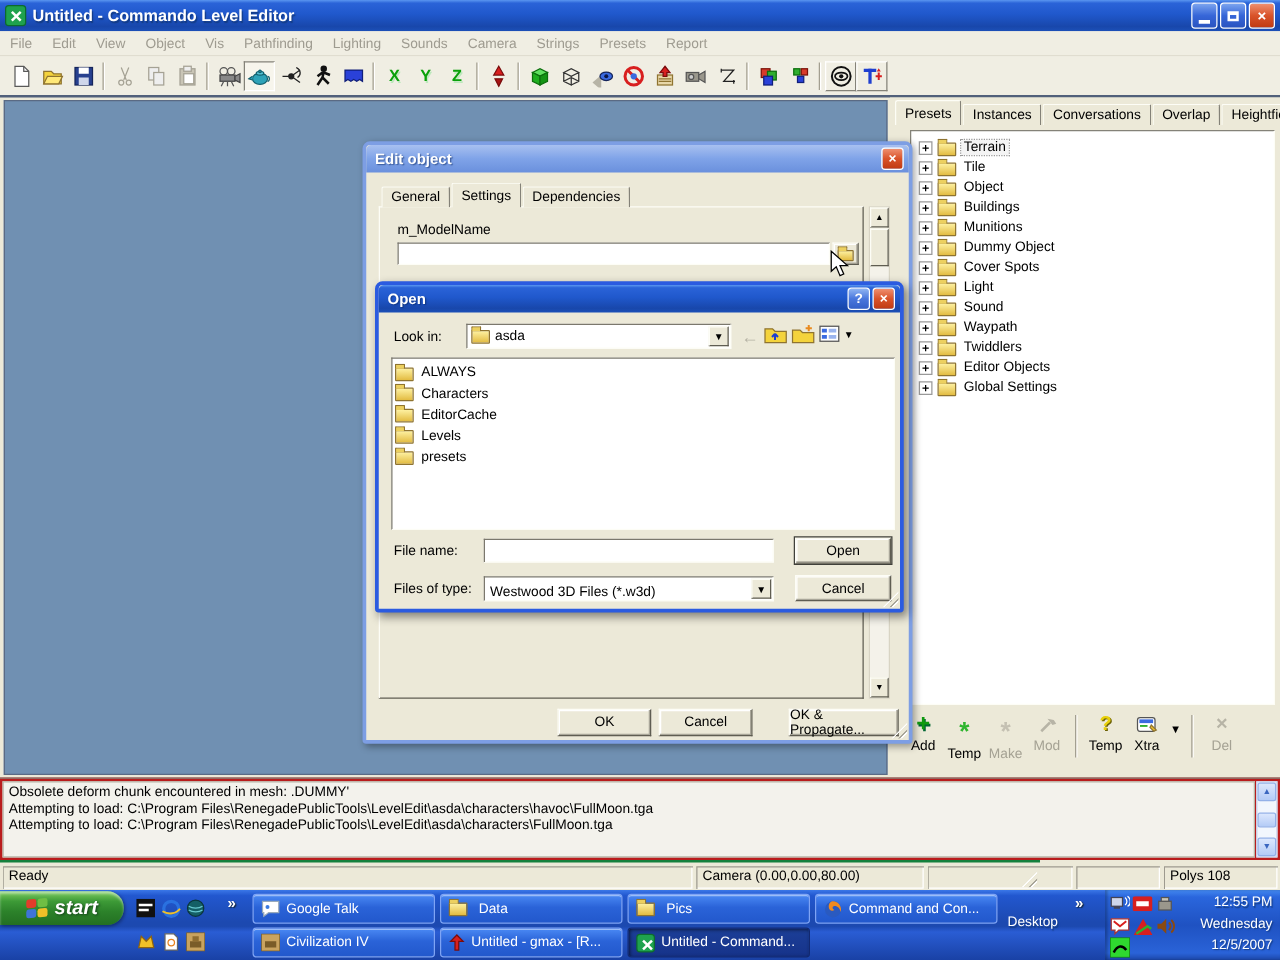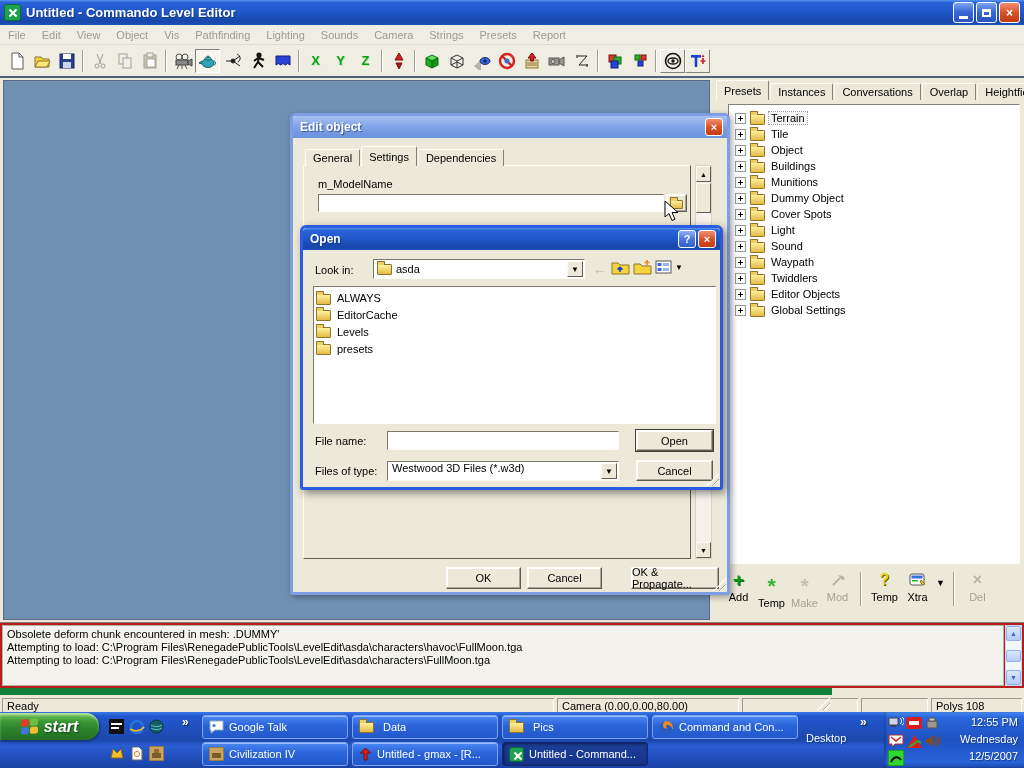--- a/index.html
+++ b/index.html
@@ -96,21 +96,21 @@
   .tabpage { position:absolute; background:#ece9d8; border:1px solid; border-color:#fdfdf6 #5f5d52 #5f5d52 #fdfdf6; }
   .vsb { position:absolute; width:17px; background:#f4f2ea; border:1px solid #d8d4c4; }
   .vsb .sb { position:absolute; left:0; width:15px; height:16px; background:#ece9d8; border:1px solid; border-color:#fdfdf6 #5f5d52 #5f5d52 #fdfdf6; display:flex; align-items:center; justify-content:center; font-size:7px; }
   .vsb .thumb { position:absolute; left:0; width:15px; background:#ece9d8; border:1px solid; border-color:#fdfdf6 #5f5d52 #5f5d52 #fdfdf6; }
 
   
   .log { position:absolute; left:0; top:622px; width:1024px; height:66px; background:#b91c1c; border-top:1px solid #848278; }
   .log .inner { position:absolute; left:2px; top:2px; right:20px; bottom:2px; border:1px solid #b7b4a6; background:#f3f2ec; padding:2px 4px; line-height:13px; white-space:nowrap; overflow:hidden; }
   .xpsb { position:absolute; right:2px; top:2px; width:17px; bottom:2px; background:#f2f6fd; border:1px solid #c9d5ee; }
   .xpsb .b { position:absolute; left:0; width:15px; height:15px; border-radius:2px; border:1px solid #93b0e8; background:linear-gradient(180deg,#dce7fd,#b4cbf6); color:#3a66c0; font-size:7px; display:flex; align-items:center; justify-content:center; }
-  .statusbar { position:absolute; left:0; top:688px; width:832px; height:24px; background:#ece9d8; border-top:7px solid #15803d; }
+  .statusbar { position:absolute; left:0; top:688px; width:832px; height:24px; background:#ece9d8; border-top:2px solid #15803d; }
   .spanel { position:absolute; top:3px; height:18px; box-shadow:inset 1px 1px 0 #9d9a8f, inset -1px -1px 0 #fff; padding:2px 5px; white-space:nowrap; overflow:hidden; }
 
   
   .taskbar { position:absolute; left:0; top:712px; width:1024px; height:56px;
     background:linear-gradient(180deg,#3a77e8 0%,#2257cf 8%,#1c49b0 46%,#1c49b0 52%,#2a5dd4 60%,#1941a5 100%); }
   .startbtn { position:absolute; left:0; top:1px; width:99px; height:27px; border-radius:0 13px 13px 0;
     background:linear-gradient(180deg,#7fce60 0%,#3d9a37 30%,#2c822a 60%,#236f22 100%);
     box-shadow:inset 0 2px 2px rgba(255,255,255,.45), 1px 1px 3px rgba(0,0,0,.4);
     display:flex; align-items:center; justify-content:center; gap:5px; color:#fff; font-weight:bold; font-style:italic; font-size:16px; text-shadow:1px 1px 2px #14421a; }
   .flag { width:18px; height:16px; display:grid; grid-template-columns:8px 8px; grid-template-rows:7px 7px; gap:1px; transform:skewY(-5deg); }
@@ -528,36 +528,40 @@
         </svg>
         <span style="font-size:8px; margin-left:2px;">▼</span>
       </div>
     <div class="field" style="position:absolute; left:10px; top:58px; width:403px; height:138px; padding:3px 2px;">
       <div class="trow">
           <span class="fldr"></span>
           <span class="lbl">ALWAYS</span>
         </div>
       <div class="trow" style="height:17px;">
           <span class="fldr"></span>
+          <span class="lbl">Characters</span>
+        </div>
+      <div class="trow" style="height:17px;">
+          <span class="fldr"></span>
           <span class="lbl">EditorCache</span>
         </div>
       <div class="trow" style="height:17px;">
           <span class="fldr"></span>
           <span class="lbl">Levels</span>
         </div>
       <div class="trow" style="height:17px;">
           <span class="fldr"></span>
           <span class="lbl">presets</span>
         </div>
     </div>
     <div style="position:absolute; left:12px; top:207px;">File name:</div>
     <input class="field" style="position: absolute; left: 84px; top: 203px; width: 232px; height: 19px;" value="">
     <div class="btn def" style="position:absolute; left:333px; top:202px; width:77px; height:21px;">Open</div>
     <div style="position:absolute; left:12px; top:237px;">Files of type:</div>
-    <div class="field" style="position:absolute; left:84px; top:233px; width:232px; height:20px; display:flex; align-items:flex-start; padding-left:4px;">
+    <div class="field" style="position:absolute; left:84px; top:233px; width:232px; height:20px; display:flex; align-items:flex-end; padding-left:4px;">
       <span>Westwood 3D Files (*.w3d)</span>
       <span class="ddbtn">▼</span>
     </div>
     <div class="btn" style="position:absolute; left:333px; top:232px; width:77px; height:21px;">Cancel</div>
     <div class="grip"></div>
   </div>
 
   <svg class="cursor" style="left:664px; top:200px;" width="16" height="24">
     <path d="M1 1v16l4-3.5 3 7 3-1.3-3-6.7h6z" fill="#fff" stroke="#000"></path>
   </svg>

